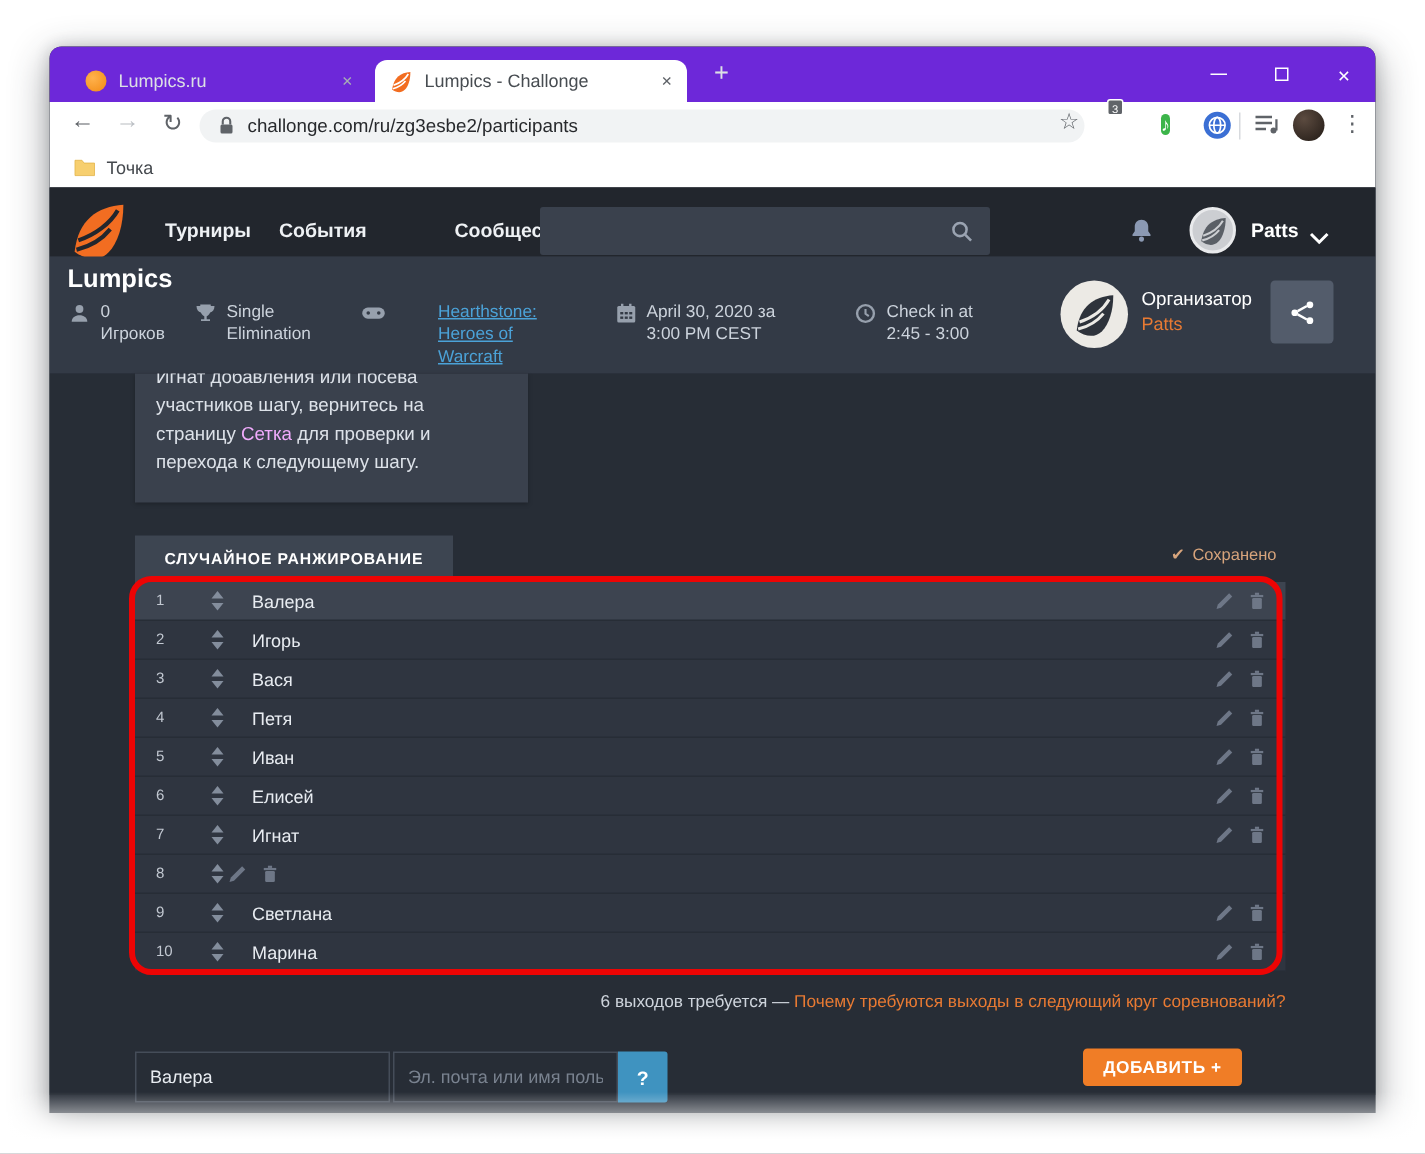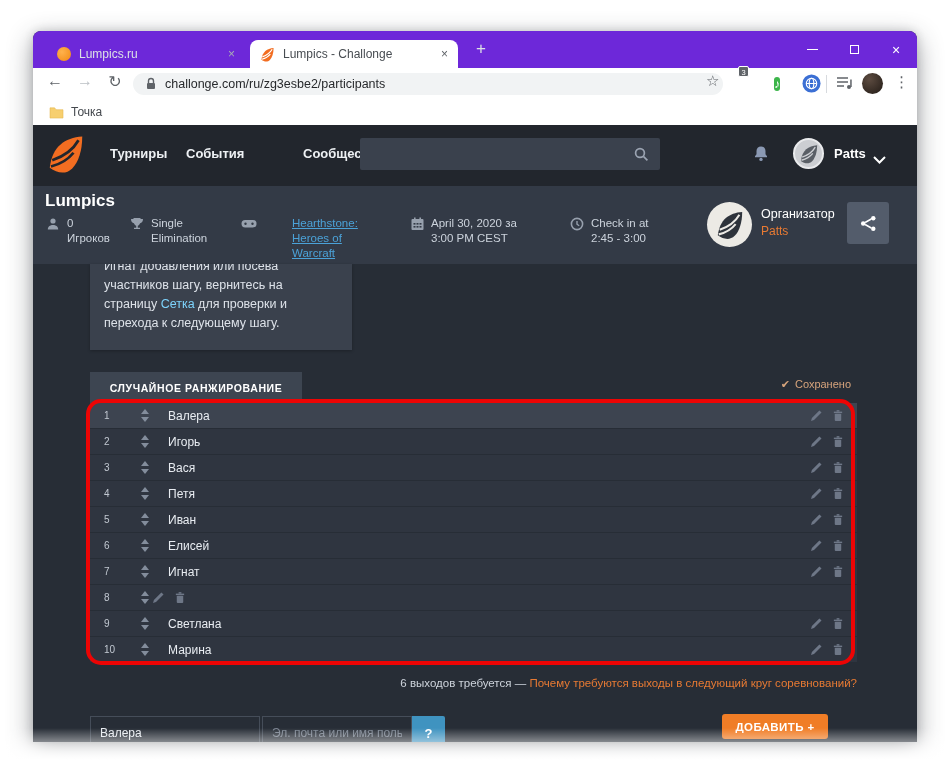--- a/index.html
+++ b/index.html
@@ -46,21 +46,21 @@
   .menu-dots { position:absolute; left:861px; top:5px; font-size:15px; color:#5f6368; letter-spacing:0; }
 
   
   .bookbar { position:relative; height:25px; background:#fff; }
   .bm-folder { position:absolute; left:16px; top:5px; }
   .bm-label { position:absolute; left:38px; top:5px; font-size:12px; color:#45494e; }
 
   
   .site { position:relative; height:617px; background:#2b313b; }
 
-  .site-nav { position:relative; height:61px; background:#22262d; }
+  .site-nav { position:relative; height:46px; background:#22262d; }
   .site-logo { position:absolute; left:13px; top:9px; }
   .nav-item { position:absolute; top:21px; font-size:13px; font-weight:700; color:#eef1f4; }
   .nav-tournaments { left:77px; } .nav-events { left:153px; } .nav-communities { left:229px;margin-left:41px; }
   .nav-search { position:absolute; left:327px; top:13px; width:300px; height:32px; background:#3a414d; border:none; border-radius:2px;
     color:#e8ecf1; font-size:13px; padding:0 34px 0 10px; outline:none; }
   .nav-search-icon { position:absolute; left:601px; top:22px; }
   .bell { position:absolute; left:720px; top:20px; }
   .nav-avatar { position:absolute; left:760px; top:13px; width:31px; height:31px; border-radius:50%; background:#ccced2;
     border:2px solid #e9eaec; display:flex; align-items:center; justify-content:center; }
   .nav-user { position:absolute; left:801px; top:21px; font-size:13px; font-weight:700; color:#fff; }
@@ -79,21 +79,21 @@
   .org-label { color:#fff; }
   .org-name { color:#e87a33; margin-top:3px; font-size:12px; }
   .share-btn { position:absolute; left:814px; top:16px; width:42px; height:42px; background:#535c6b; border-radius:3px;
     display:flex; align-items:center; justify-content:center; }
 
   .content { position:relative; height:481px; background:#272d36; }
 
   .info-card { position:absolute; left:57px; top:0; width:262px; height:86px; background:#3a414d; overflow:hidden;
     padding:0 14px; box-shadow:0 1px 3px rgba(0,0,0,.25); }
   .info-card-text { margin-top:-7px; font-size:12.5px; line-height:19px; color:#dde2e9; }
-  .card-link { color:#7dd3fc; text-decoration:none;margin-top:16px; }
+  .card-link { color:#f0abfc; text-decoration:none;margin-top:16px; }
 
   .rank-tab { position:absolute; left:57px; top:108px; width:212px; height:31px; background:#3d4551; color:#fff;
     font-size:10.5px; font-weight:700; letter-spacing:.6px; display:flex; align-items:center; justify-content:center; }
   .saved { position:absolute; top:114px; right:66px; font-size:11px; color:#d7a47c; }
   .saved .chk { margin-right:5px; font-size:11px; }
 
   .plist { position:absolute; left:57px; top:139px; width:767px; }
   .prow { height:26px; display:flex; align-items:center; background:#2f3540; border-bottom:1px solid #272d36; }
   .prow:first-child { background:#3d4450; }
   .row-num { width:22px; margin-left:14px; font-size:10px; color:#c2c8d1; }

